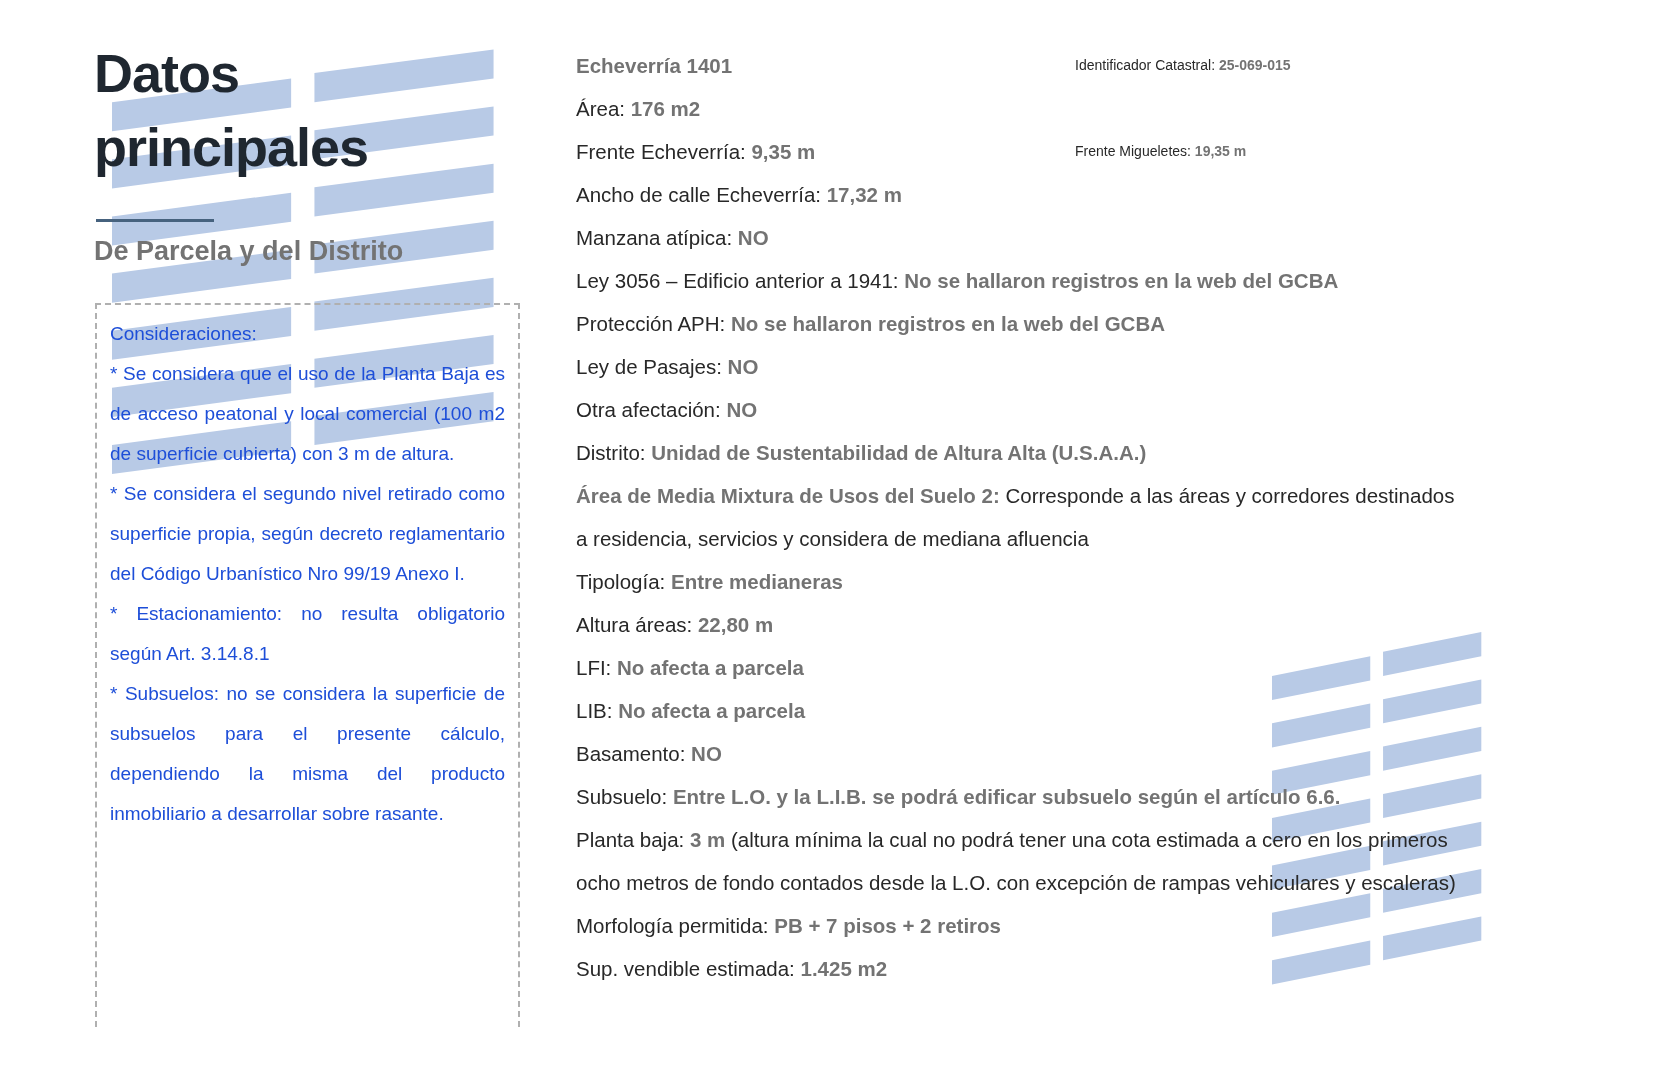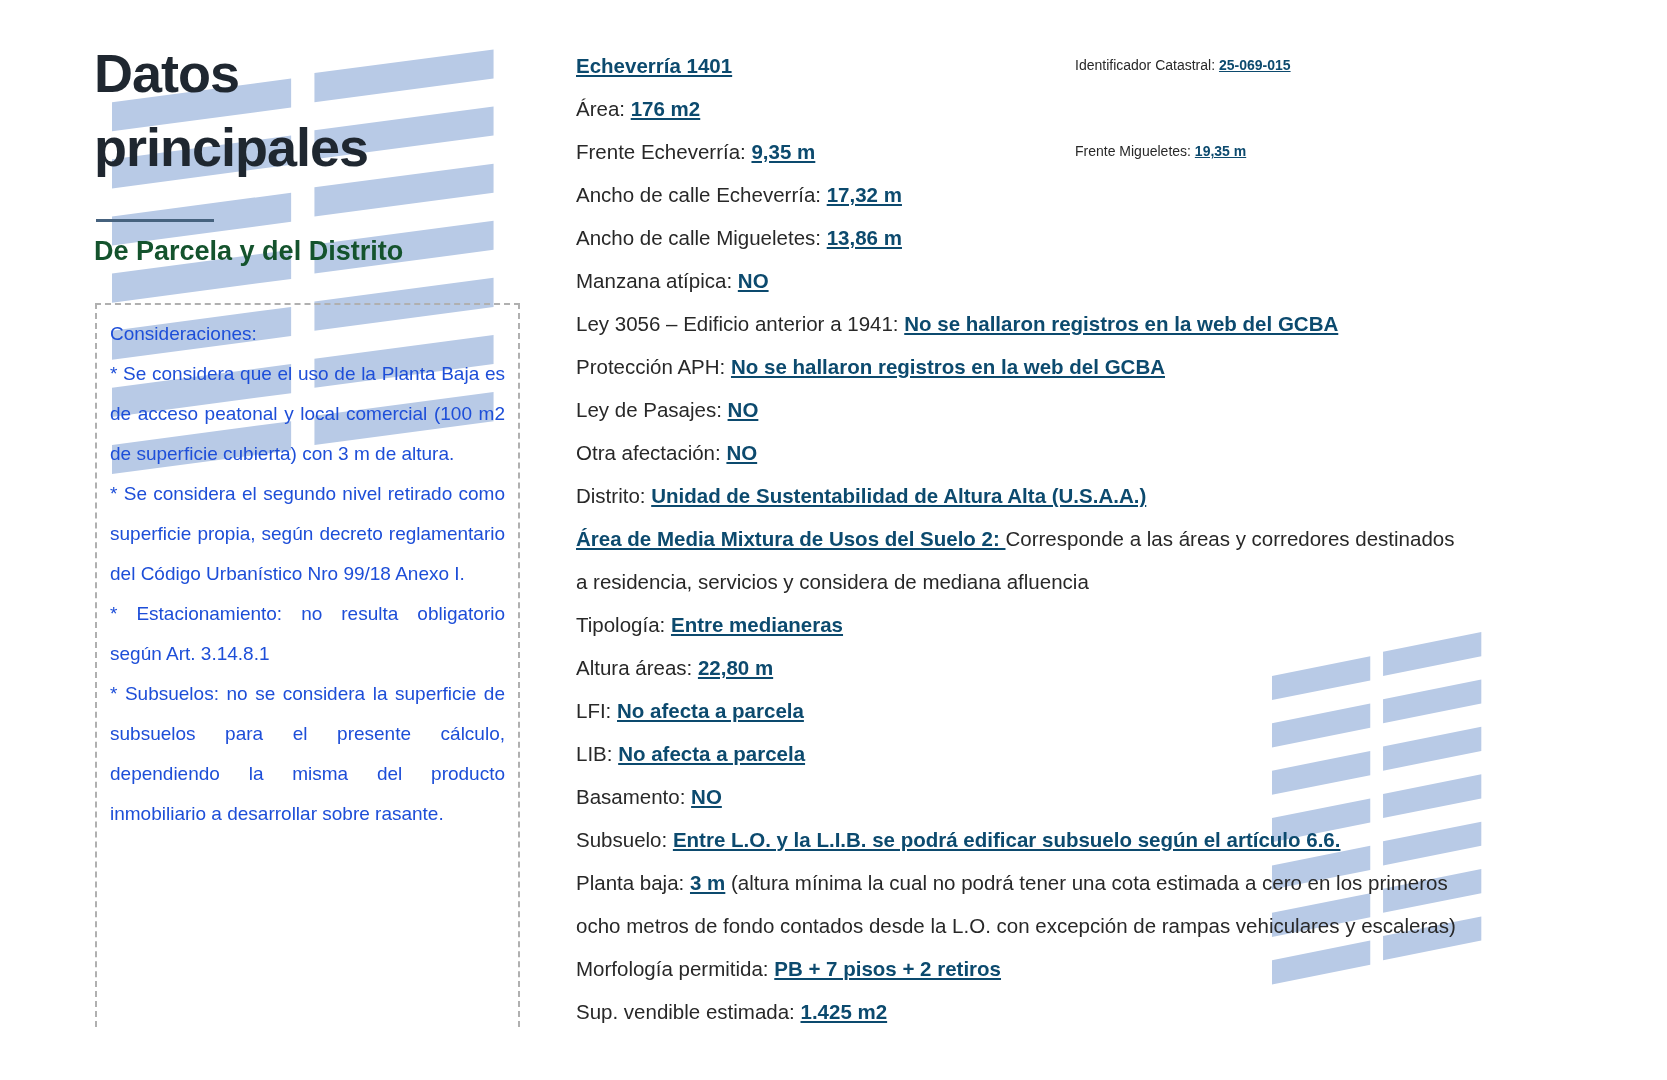--- a/index.html
+++ b/index.html
@@ -9,34 +9,34 @@
   .wm { position:absolute; z-index:0; }
   .wm-top-left { left:112px; top:30px; }
   .wm-bottom-right { left:1272px; top:616px; }
 
   .layer { position:absolute; inset:0; z-index:1; }
 
   .title { position:absolute; left:94px; top:36px; font-size:54px; font-weight:700;
            color:#1f2730; line-height:74px; letter-spacing:-1px; }
   .rule  { position:absolute; left:96px; top:219px; width:118px; height:3px; background:#46627e; }
   .subtitle { position:absolute; left:94px; top:236px; font-size:27px; font-weight:700;
-              color:#14532d; letter-spacing:0; }
+              color:#737373; letter-spacing:0; }
 
   .consider-box { position:absolute; left:95px; top:303px; width:425px; height:724px;
                   box-sizing:border-box; border:2px dashed #b0b0b0; border-bottom:none;
                   padding:9px 13px 0 13px; font-size:19px; line-height:40px; color:#1d4ed8; }
   .consider-box p { margin:0; text-align:justify; }
   .consider-box p.heading { text-align:left; }
 
   .main-col  { position:absolute; left:576px; top:44px; width:1000px;
                font-size:20.5px; line-height:43px; color:#282828; }
   .right-col { position:absolute; left:1075px; top:44px; width:560px;
                font-size:14px; line-height:43px; color:#282828; }
   .right-col .row + .row { margin-top:43px; }
-  .row b, .row .bold { font-weight:700; color:#0c4a6e;text-decoration:underline; }
+  .row b, .row .bold { font-weight:700; color:#737373; }
 </style>
 </head>
 <body>
 
 <div class="page">
 
   <svg class="wm wm-top-left" width="412" height="458" viewBox="0 0 230 425" preserveAspectRatio="none">
     <g class="wm-fill" fill="#b8cae6">
       <path d="M0 67 L100 45 L100 72 L0 94 Z"></path>
       <path d="M0 120 L100 98 L100 125 L0 147 Z"></path>
@@ -82,32 +82,31 @@
     </div>
 
     <div class="rule"></div>
 
     <div class="subtitle">De Parcela y del Distrito</div>
 
     <div class="consider-box">
       <p class="heading">Consideraciones:</p>
       <div id="consider-items">
           <p>* Se considera que el uso de la Planta Baja es de acceso peatonal y local comercial (100 m2 de superficie cubierta) con 3 m de altura.</p>
-          <p>* Se considera el segundo nivel retirado como superficie propia, según decreto reglamentario del Código Urbanístico Nro 99/18 Anexo I.</p>
+          <p>* Se considera el segundo nivel retirado como superficie propia, según decreto reglamentario del Código Urbanístico Nro 99/19 Anexo I.</p>
           <p>* Estacionamiento: no resulta obligatorio según Art. 3.14.8.1</p>
           <p>* Subsuelos: no se considera la superficie de subsuelos para el presente cálculo, dependiendo la misma del producto inmobiliario a desarrollar sobre rasante.</p>
         </div>
     </div>
 
     <div class="main-col" id="left-rows">
         <div class="row"><span class="bold">Echeverría 1401</span></div>
         <div class="row"><span class="">Área: </span><span class="bold">176 m2</span></div>
         <div class="row"><span class="">Frente Echeverría: </span><span class="bold">9,35 m</span></div>
         <div class="row"><span class="">Ancho de calle Echeverría: </span><span class="bold">17,32 m</span></div>
-        <div class="row"><span class="">Ancho de calle Migueletes: </span><span class="bold">13,86 m</span></div>
         <div class="row"><span class="">Manzana atípica: </span><span class="bold">NO</span></div>
         <div class="row"><span class="">Ley 3056 – Edificio anterior a 1941: </span><span class="bold">No se hallaron registros en la web del GCBA</span></div>
         <div class="row"><span class="">Protección APH: </span><span class="bold">No se hallaron registros en la web del GCBA</span></div>
         <div class="row"><span class="">Ley de Pasajes: </span><span class="bold">NO</span></div>
         <div class="row"><span class="">Otra afectación: </span><span class="bold">NO</span></div>
         <div class="row"><span class="">Distrito: </span><span class="bold">Unidad de Sustentabilidad de Altura Alta (U.S.A.A.)</span></div>
         <div class="row"><span class="bold">Área de Media Mixtura de Usos del Suelo 2: </span><span class="">Corresponde a las áreas y corredores destinados</span><br><span class="">a residencia, servicios y considera de mediana afluencia</span></div>
         <div class="row"><span class="">Tipología: </span><span class="bold">Entre medianeras</span></div>
         <div class="row"><span class="">Altura áreas: </span><span class="bold">22,80 m</span></div>
         <div class="row"><span class="">LFI: </span><span class="bold">No afecta a parcela</span></div>

